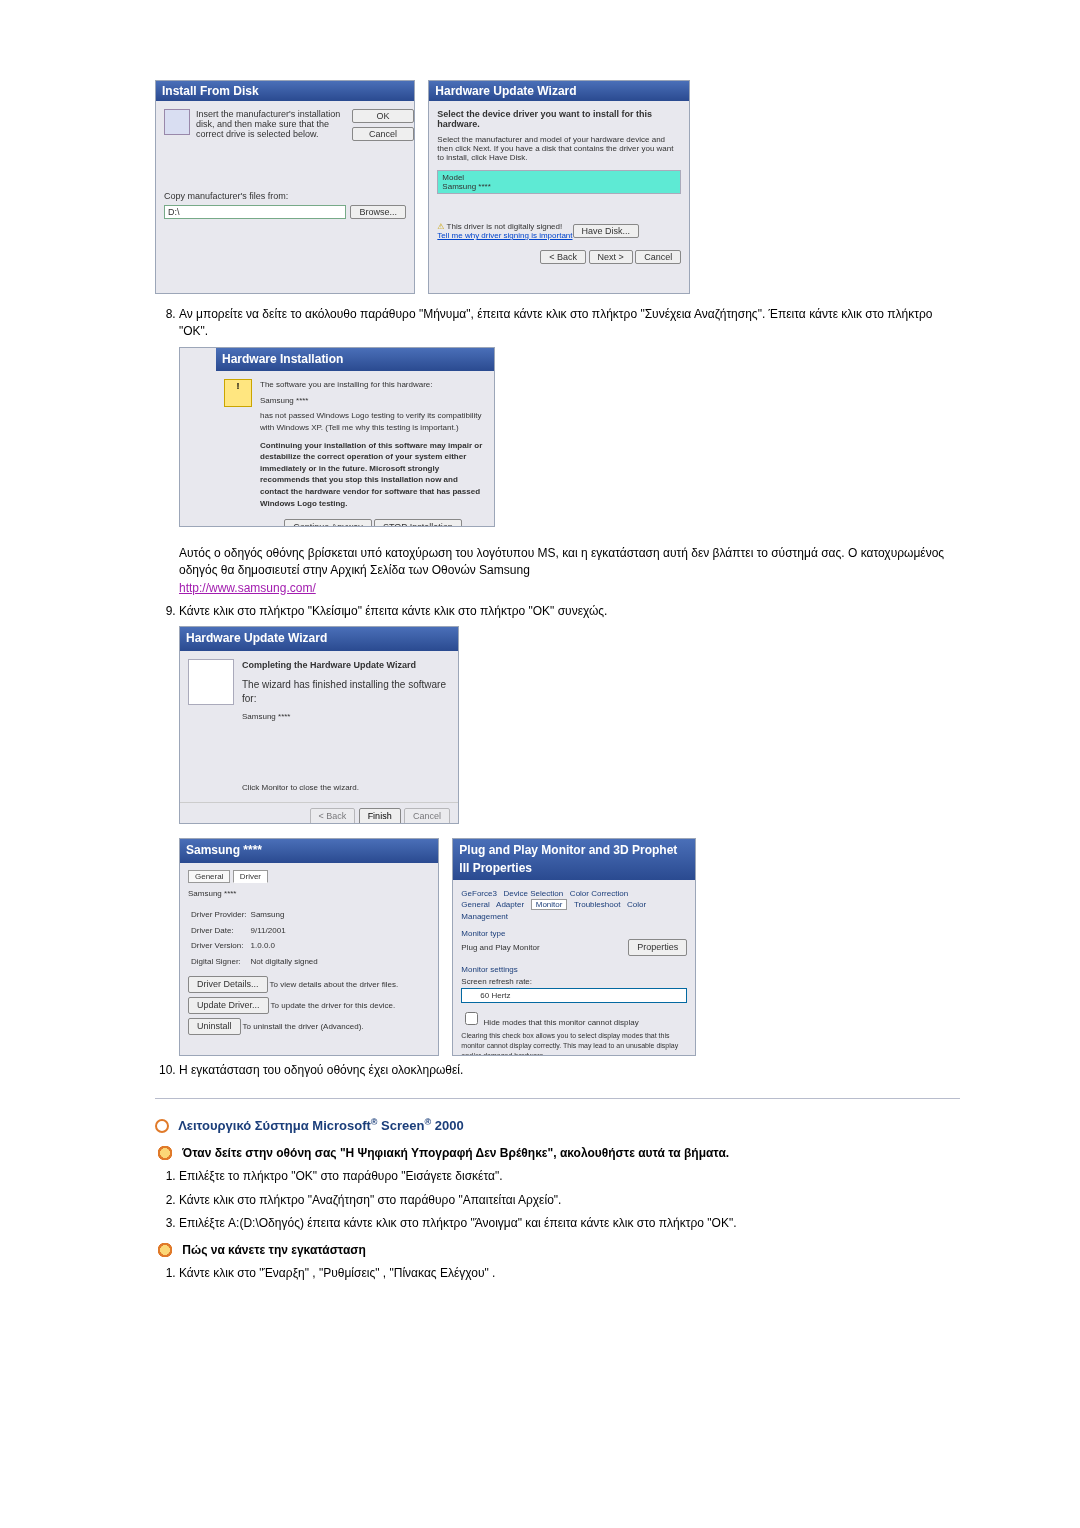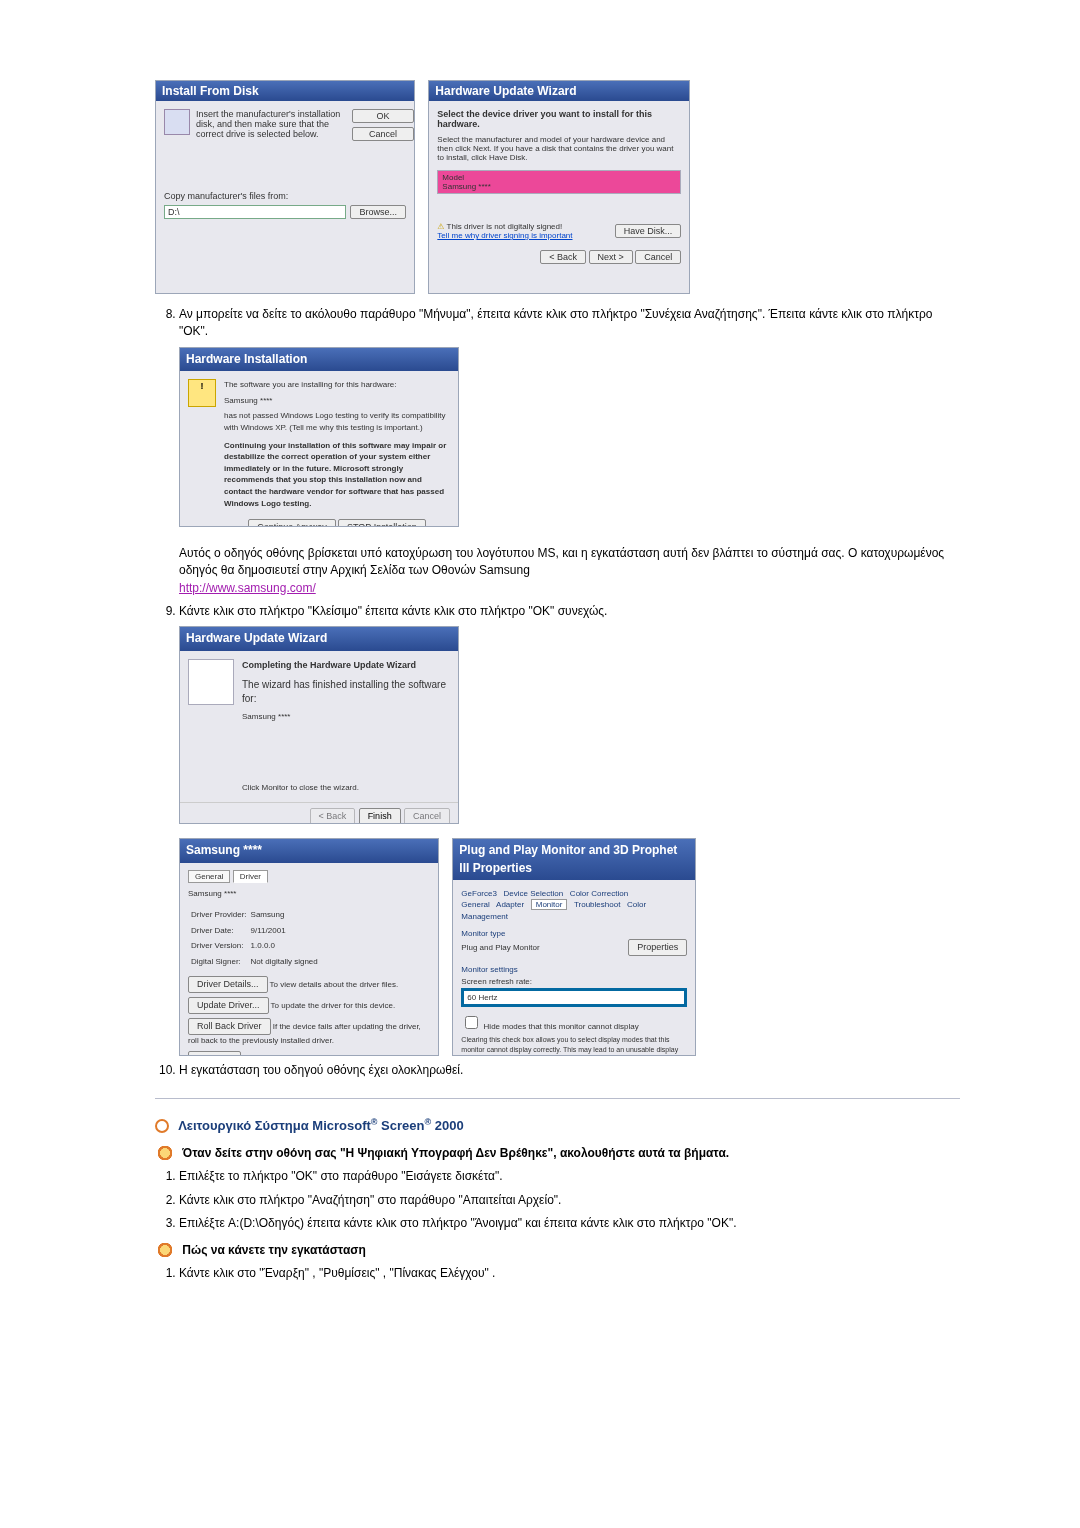--- a/index.html
+++ b/index.html
@@ -111,45 +111,45 @@
           <div class="fakebtn">Browse...</div>
         </div>
       </div>
     </div>
 
     <div class="img-placeholder" style="width:260px;height:212px;">
       <div class="titlebar">Hardware Update Wizard</div>
       <div class="body">
         <div style="font-weight:bold;margin-bottom:6px;">Select the device driver you want to install for this hardware.</div>
         <div style="font-size:8px;margin-bottom:8px;">Select the manufacturer and model of your hardware device and then click Next. If you have a disk that contains the driver you want to install, click Have Disk.</div>
-        <div style="border:1px solid #aab;background:#ec4899;padding:2px 4px;font-size:8px;">
+        <div style="border:1px solid #aab;background:#5eead4;padding:2px 4px;font-size:8px;">
           <div>Model</div>
           <div>Samsung ****</div>
         </div>
-        <div style="margin-top:28px;font-size:8px;display:flex;justify-content:space-between;align-items:center;">
+        <div style="margin-top:28px;font-size:8px;display:flex;align-items:center;">
           <div>
             <span style="color:#c9a100;">⚠</span>
             <span>This driver is not digitally signed!</span><br>
             <span style="color:#0044cc;text-decoration:underline;">Tell me why driver signing is important</span>
           </div>
           <div class="fakebtn">Have Disk...</div>
         </div>
         <div style="text-align:right;margin-top:10px;">
           <span class="fakebtn">&lt; Back</span>
           <span class="fakebtn">Next &gt;</span>
           <span class="fakebtn">Cancel</span>
         </div>
       </div>
     </div>
   </div>
 
   <ol class="steps" start="8">
     <li>
       <span>Αν μπορείτε να δείτε το ακόλουθο παράθυρο "Μήνυμα", έπειτα κάντε κλικ στο πλήκτρο "Συνέχεια Αναζήτησης". Έπειτα κάντε κλικ στο πλήκτρο "OK".</span>
-      <div class="img-placeholder" style="width:278px;height:178px;display:block;margin-top:6px;">
+      <div class="img-placeholder" style="width:278px;height:178px;display:block;margin-top:6px;padding-left:36px;">
         <div class="titlebar">Hardware Installation</div>
         <div class="body" style="display:flex;gap:8px;">
           <div style="width:26px;height:26px;background:#ffe680;border:1px solid #caa500;text-align:center;font-weight:bold;color:#000;">!</div>
           <div style="flex:1;font-size:8px;">
             <div>The software you are installing for this hardware:</div>
             <div style="margin:4px 0;">Samsung ****</div>
             <div>has not passed Windows Logo testing to verify its compatibility with Windows XP. (Tell me why this testing is important.)</div>
             <div style="font-weight:bold;margin-top:6px;">Continuing your installation of this software may impair or destabilize the correct operation of your system either immediately or in the future. Microsoft strongly recommends that you stop this installation now and contact the hardware vendor for software that has passed Windows Logo testing.</div>
             <div style="text-align:center;margin-top:10px;">
               <span class="fakebtn">Continue Anyway</span>
@@ -209,21 +209,20 @@
                     <td>1.0.0.0</td>
                   </tr>
               <tr>
                     <td>Digital Signer:</td>
                     <td>Not digitally signed</td>
                   </tr>
             </tbody>
               </table>
             <div style="margin-top:6px;"><span class="fakebtn">Driver Details...</span> <span>To view details about the driver files.</span></div>
             <div style="margin-top:4px;"><span class="fakebtn">Update Driver...</span> <span>To update the driver for this device.</span></div>
-            <div style="margin-top:4px;"><span class="fakebtn">Roll Back Driver</span> <span>If the device fails after updating the driver, roll back to the previously installed driver.</span></div>
             <div style="margin-top:4px;"><span class="fakebtn">Uninstall</span> <span>To uninstall the driver (Advanced).</span></div>
 
           </div>
         </div>
 
         <div class="img-placeholder" style="width:242px;height:216px;">
           <div class="titlebar">Plug and Play Monitor and 3D Prophet III Properties</div>
           <div class="body" style="font-size:8px;">
             <div style="color:#1b3e7a;line-height:1.4;">
               <span>GeForce3</span> &nbsp; <span>Device Selection</span> &nbsp; <span>Color Correction</span><br>
@@ -231,21 +230,21 @@
               <span style="background:#fff;border:1px solid #999;padding:0 4px;">Monitor</span> &nbsp;
               <span>Troubleshoot</span> &nbsp; <span>Color Management</span>
             </div>
             <div style="color:#1b3e7a;margin-top:6px;">Monitor type</div>
             <div style="display:flex;justify-content:space-between;align-items:center;">
               <span>Plug and Play Monitor</span>
               <span class="fakebtn">Properties</span>
             </div>
             <div style="color:#1b3e7a;margin-top:8px;">Monitor settings</div>
             <div>Screen refresh rate:</div>
-            <div style="border:3px solid #0369a1;background:#fff;padding:1px 3px;">60 Hertz</div>
+            <div style="border:1px solid #0369a1;background:#fff;padding:1px 18px;">60 Hertz</div>
             <div style="margin-top:6px;"><input type="checkbox" style=""> <span>Hide modes that this monitor cannot display</span></div>
             <div style="font-size:7px;margin-top:2px;">Clearing this check box allows you to select display modes that this monitor cannot display correctly. This may lead to an unusable display and/or damaged hardware.</div>
 
           </div>
         </div>
       </div>
     </li>
 
     <li>Η εγκατάσταση του οδηγού οθόνης έχει ολοκληρωθεί.</li>
   </ol>

